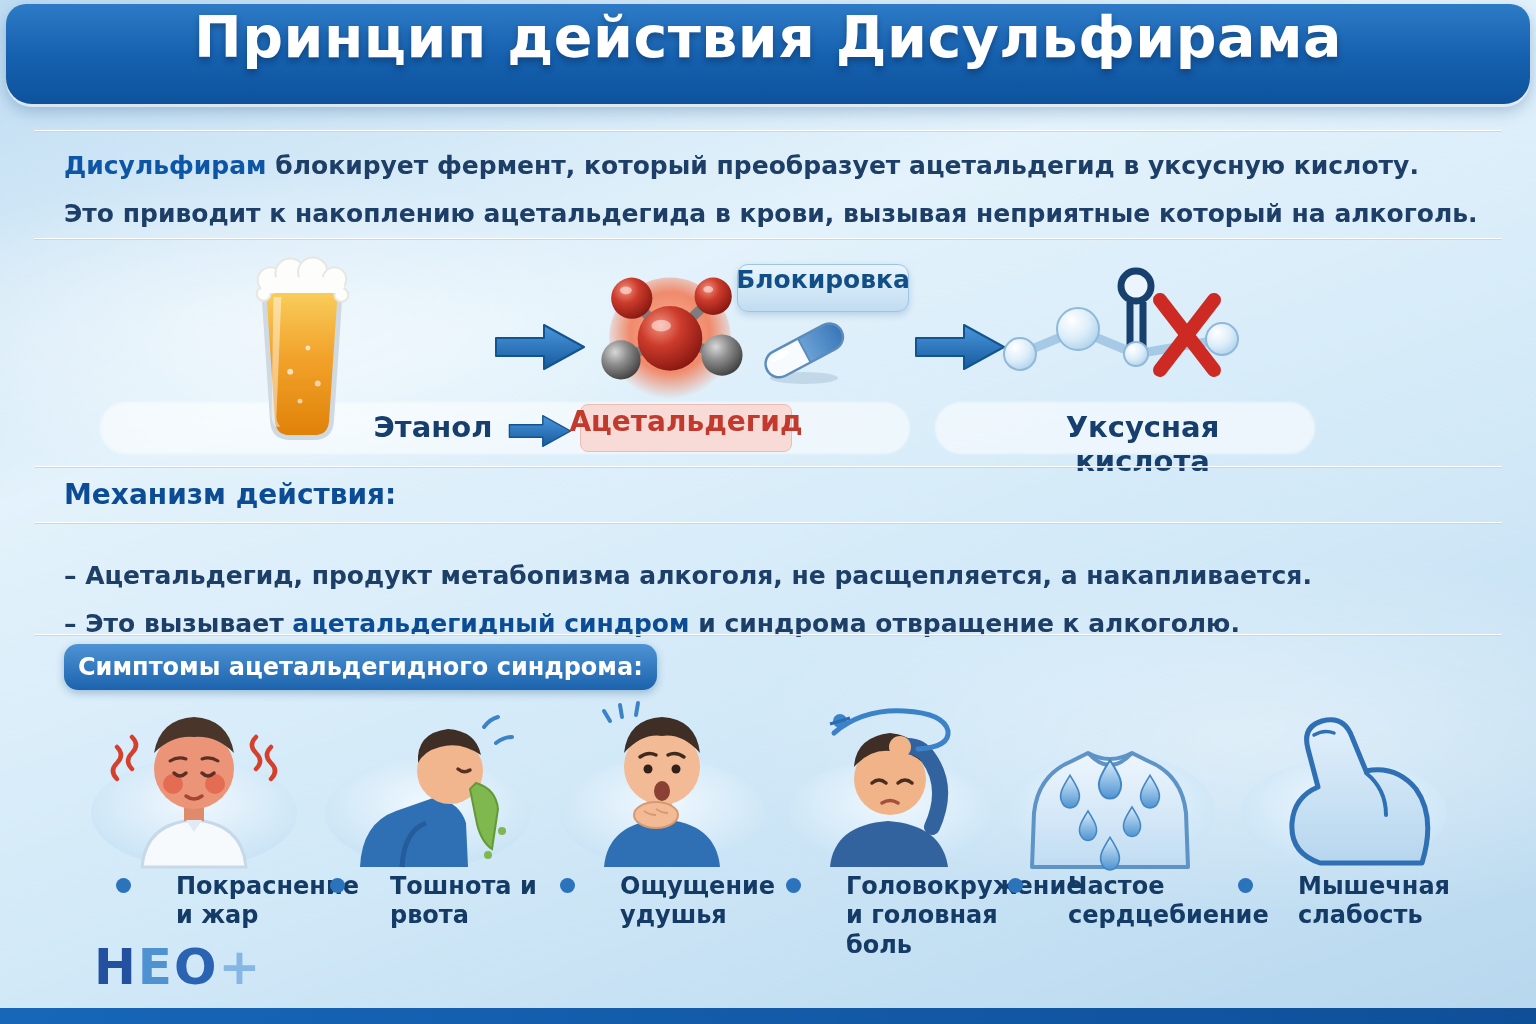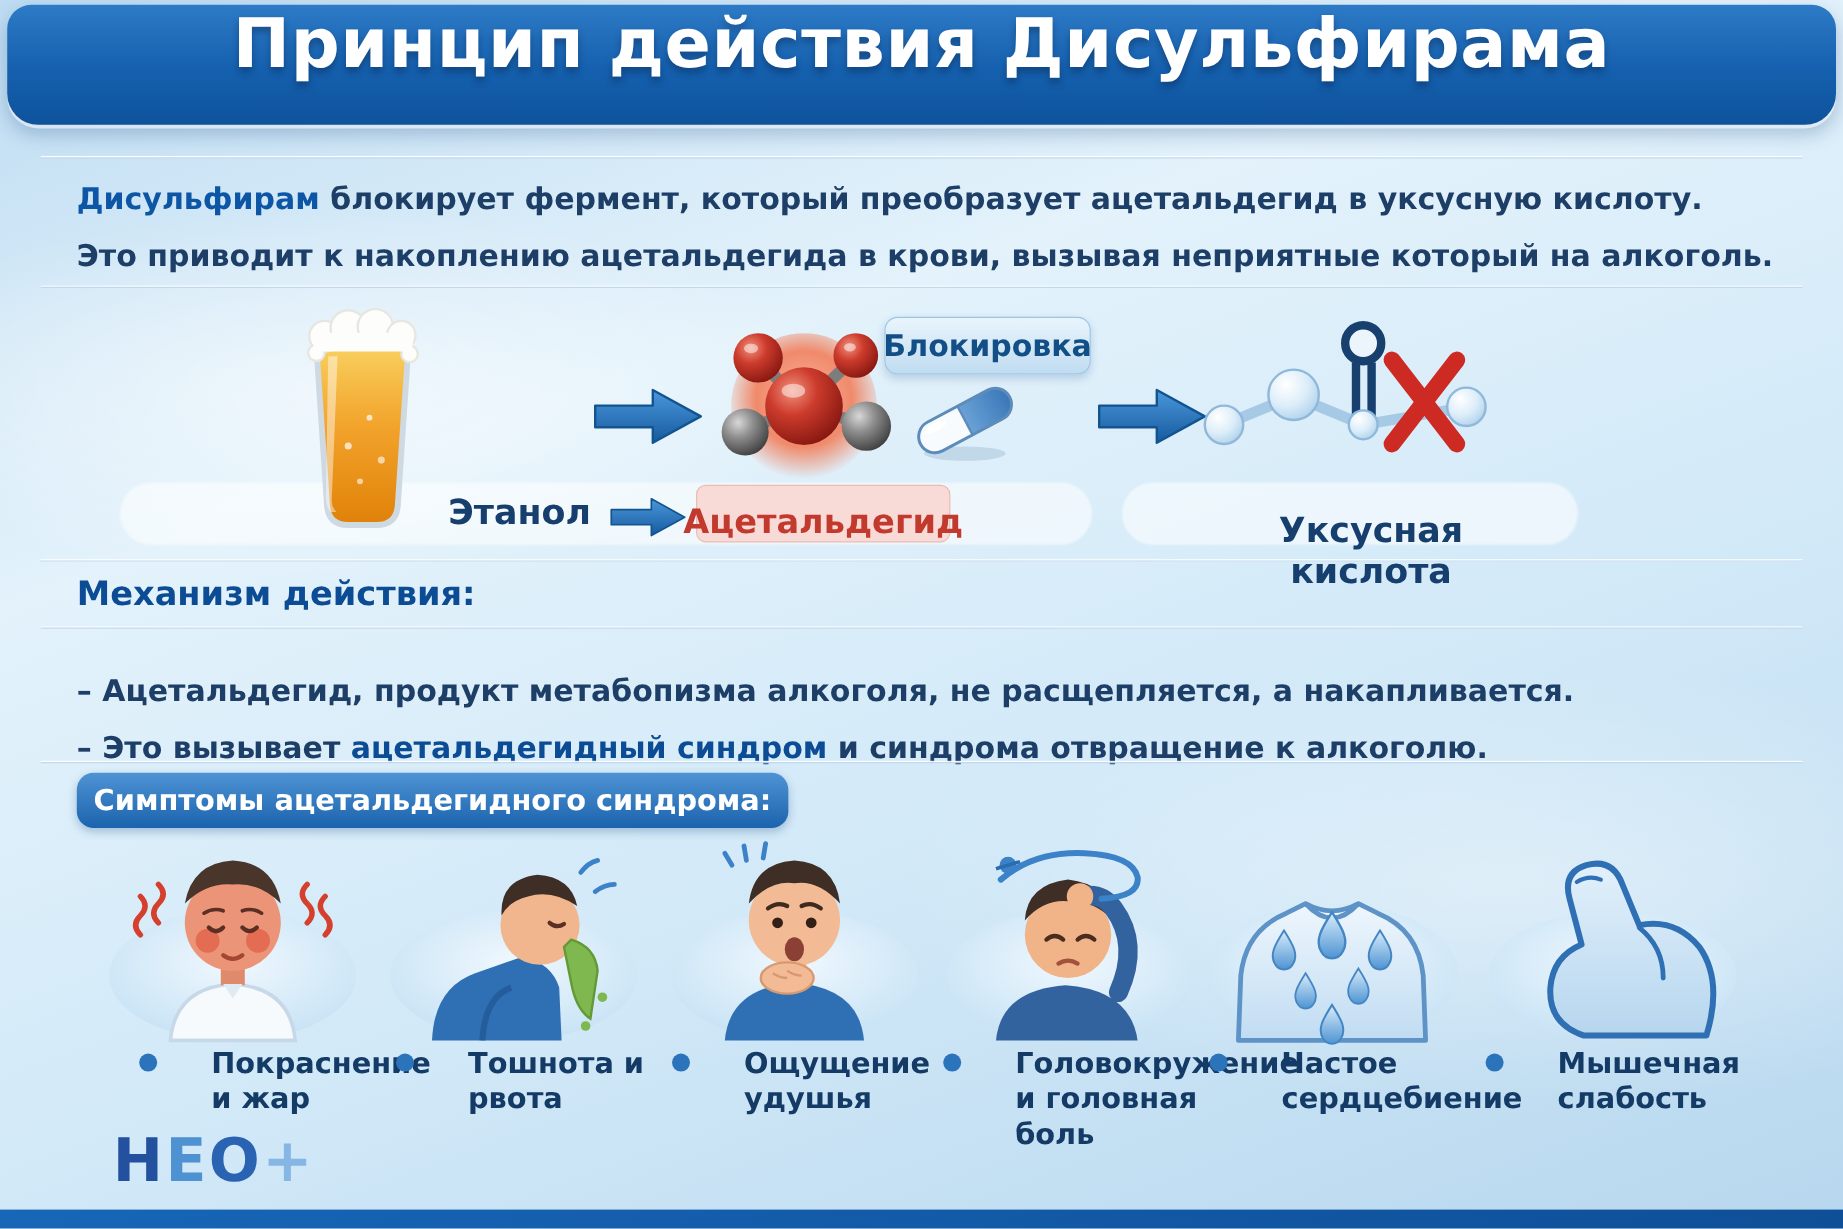--- a/index.html
+++ b/index.html
@@ -40,29 +40,29 @@
   .arrow1{left:494px;top:320px;width:92px;height:54px;}
   .molecule1{left:576px;top:258px;width:188px;height:152px;}
   .capsule{left:754px;top:312px;width:100px;height:76px;}
   .arrow2{left:914px;top:320px;width:92px;height:54px;}
   .molecule2{left:990px;top:250px;width:292px;height:170px;}
   .small-arrow{left:508px;top:412px;width:64px;height:38px;}
 
   .block-box{left:737px;top:264px;width:170px;height:46px;
     background:linear-gradient(180deg,#e9f5fd,#c0dcf1);
     border:1px solid #9cc4e4;border-radius:11px;
-    display:flex;align-items:center;justify-content:center;
+    display:flex;justify-content:center;
     color:#124f86;font-weight:bold;font-size:25px;
     box-shadow:0 3px 7px rgba(25,80,140,.2);}
   .stage-label{font-weight:bold;color:#163f6d;text-align:center;}
   .ethanol-label{left:368px;top:410px;width:130px;font-size:29px;}
-  .acid-label{left:1000px;top:410px;width:285px;font-size:29px;margin-top:15px;}
+  .acid-label{left:1000px;top:410px;width:285px;font-size:29px;}
   .acet-label{left:580px;top:404px;width:210px;height:46px;
     background:#f8dbd6;border:1px solid #ecbcb3;border-radius:8px;
-    display:flex;align-items:flex-end;justify-content:center;
+    display:flex;align-items:flex-start;justify-content:center;
     color:#c23a2e;font-weight:bold;font-size:28px;}
 
   .mech-heading{left:64px;top:478px;font-size:28px;font-weight:bold;color:#0b4c94;}
   .mech-line{left:64px;right:56px;font-size:25px;font-weight:bold;color:#1d3e66;}
   .mech-b1{top:536px}.mech-b2{top:584px}
   .mech-bold{color:#0b4c94;font-weight:bold;}
 
   .symp-banner{left:64px;top:644px;height:46px;padding:0 14px;
     display:inline-flex;align-items:center;
     background:linear-gradient(180deg,#4e93d4,#1b63ad);

